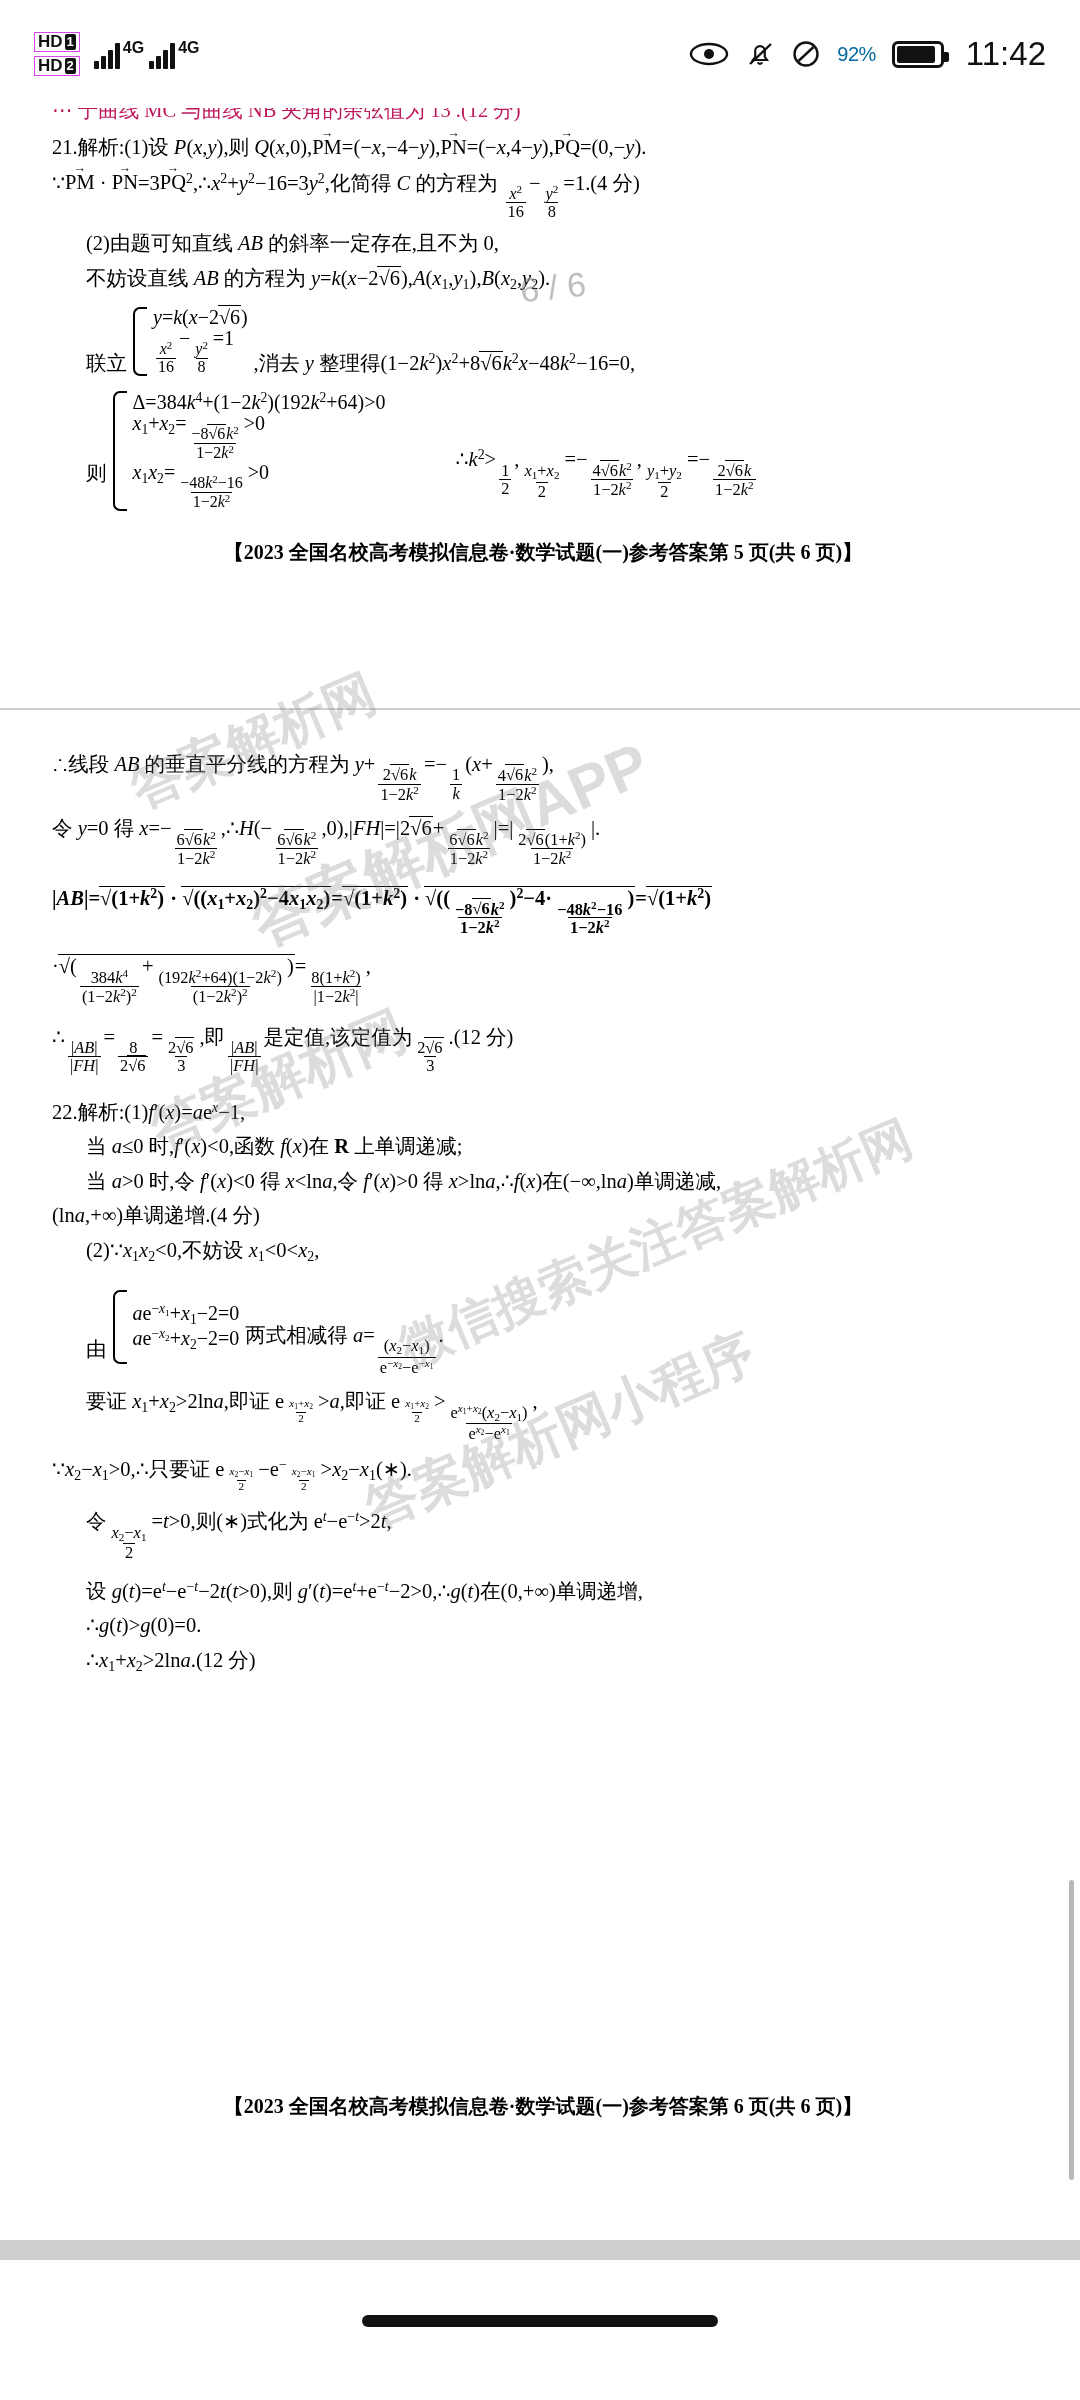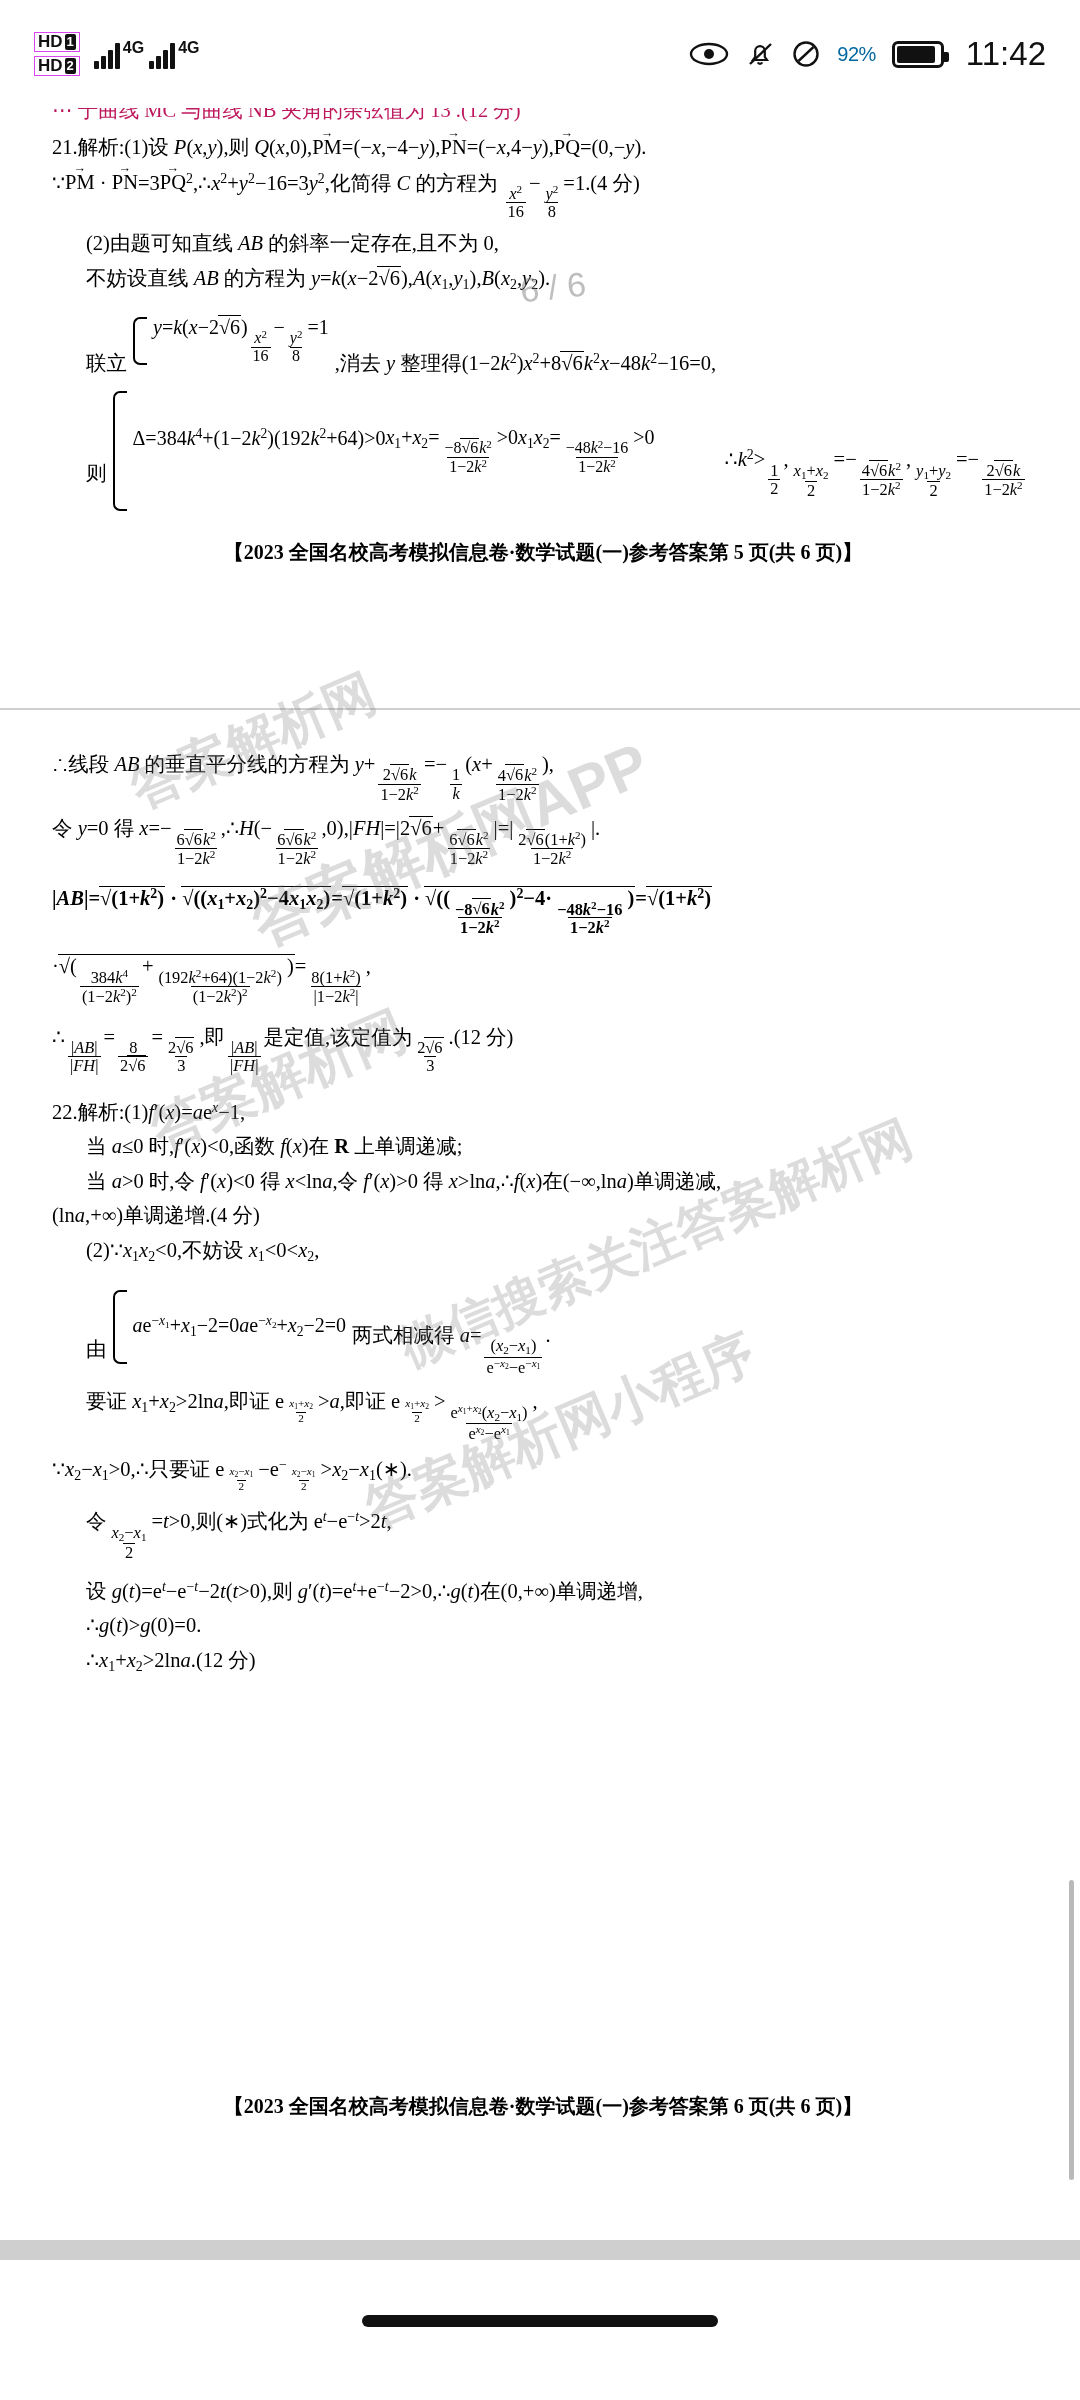--- a/index.html
+++ b/index.html
@@ -86,21 +86,21 @@
   .vec::after { content:"→"; position:absolute; left:0; right:0; top:-0.82em;
                 font-size: 0.62em; text-align:center; }
 
   
   .sys { display: inline-flex; align-items: center; vertical-align: middle; }
   .brace {
     display:inline-block; width: 14px; align-self: stretch;
     border-left: 2px solid #000; border-top: 2px solid #000; border-bottom: 2px solid #000;
     border-radius: 7px 0 0 7px; margin-right: 6px;
   }
-  .sys-rows { display: inline-flex; }
+  .sys-rows { display: inline-flex; flex-direction: column; }
   .sys-rows > span { white-space: nowrap; font-size: 20px; line-height:1.05; }
 
   .blockline { display: flex; align-items: center; gap: 6px; margin-bottom: 14px; }
   .blockline .lead { font-size: 20.5px; margin-top: 44px; }
 
   
   .footer {
     position: absolute; left: 0; width: 1080px; text-align: center;
     font-size: 20px; font-weight: bold; letter-spacing: 0px; padding-left: 6px;
   }

